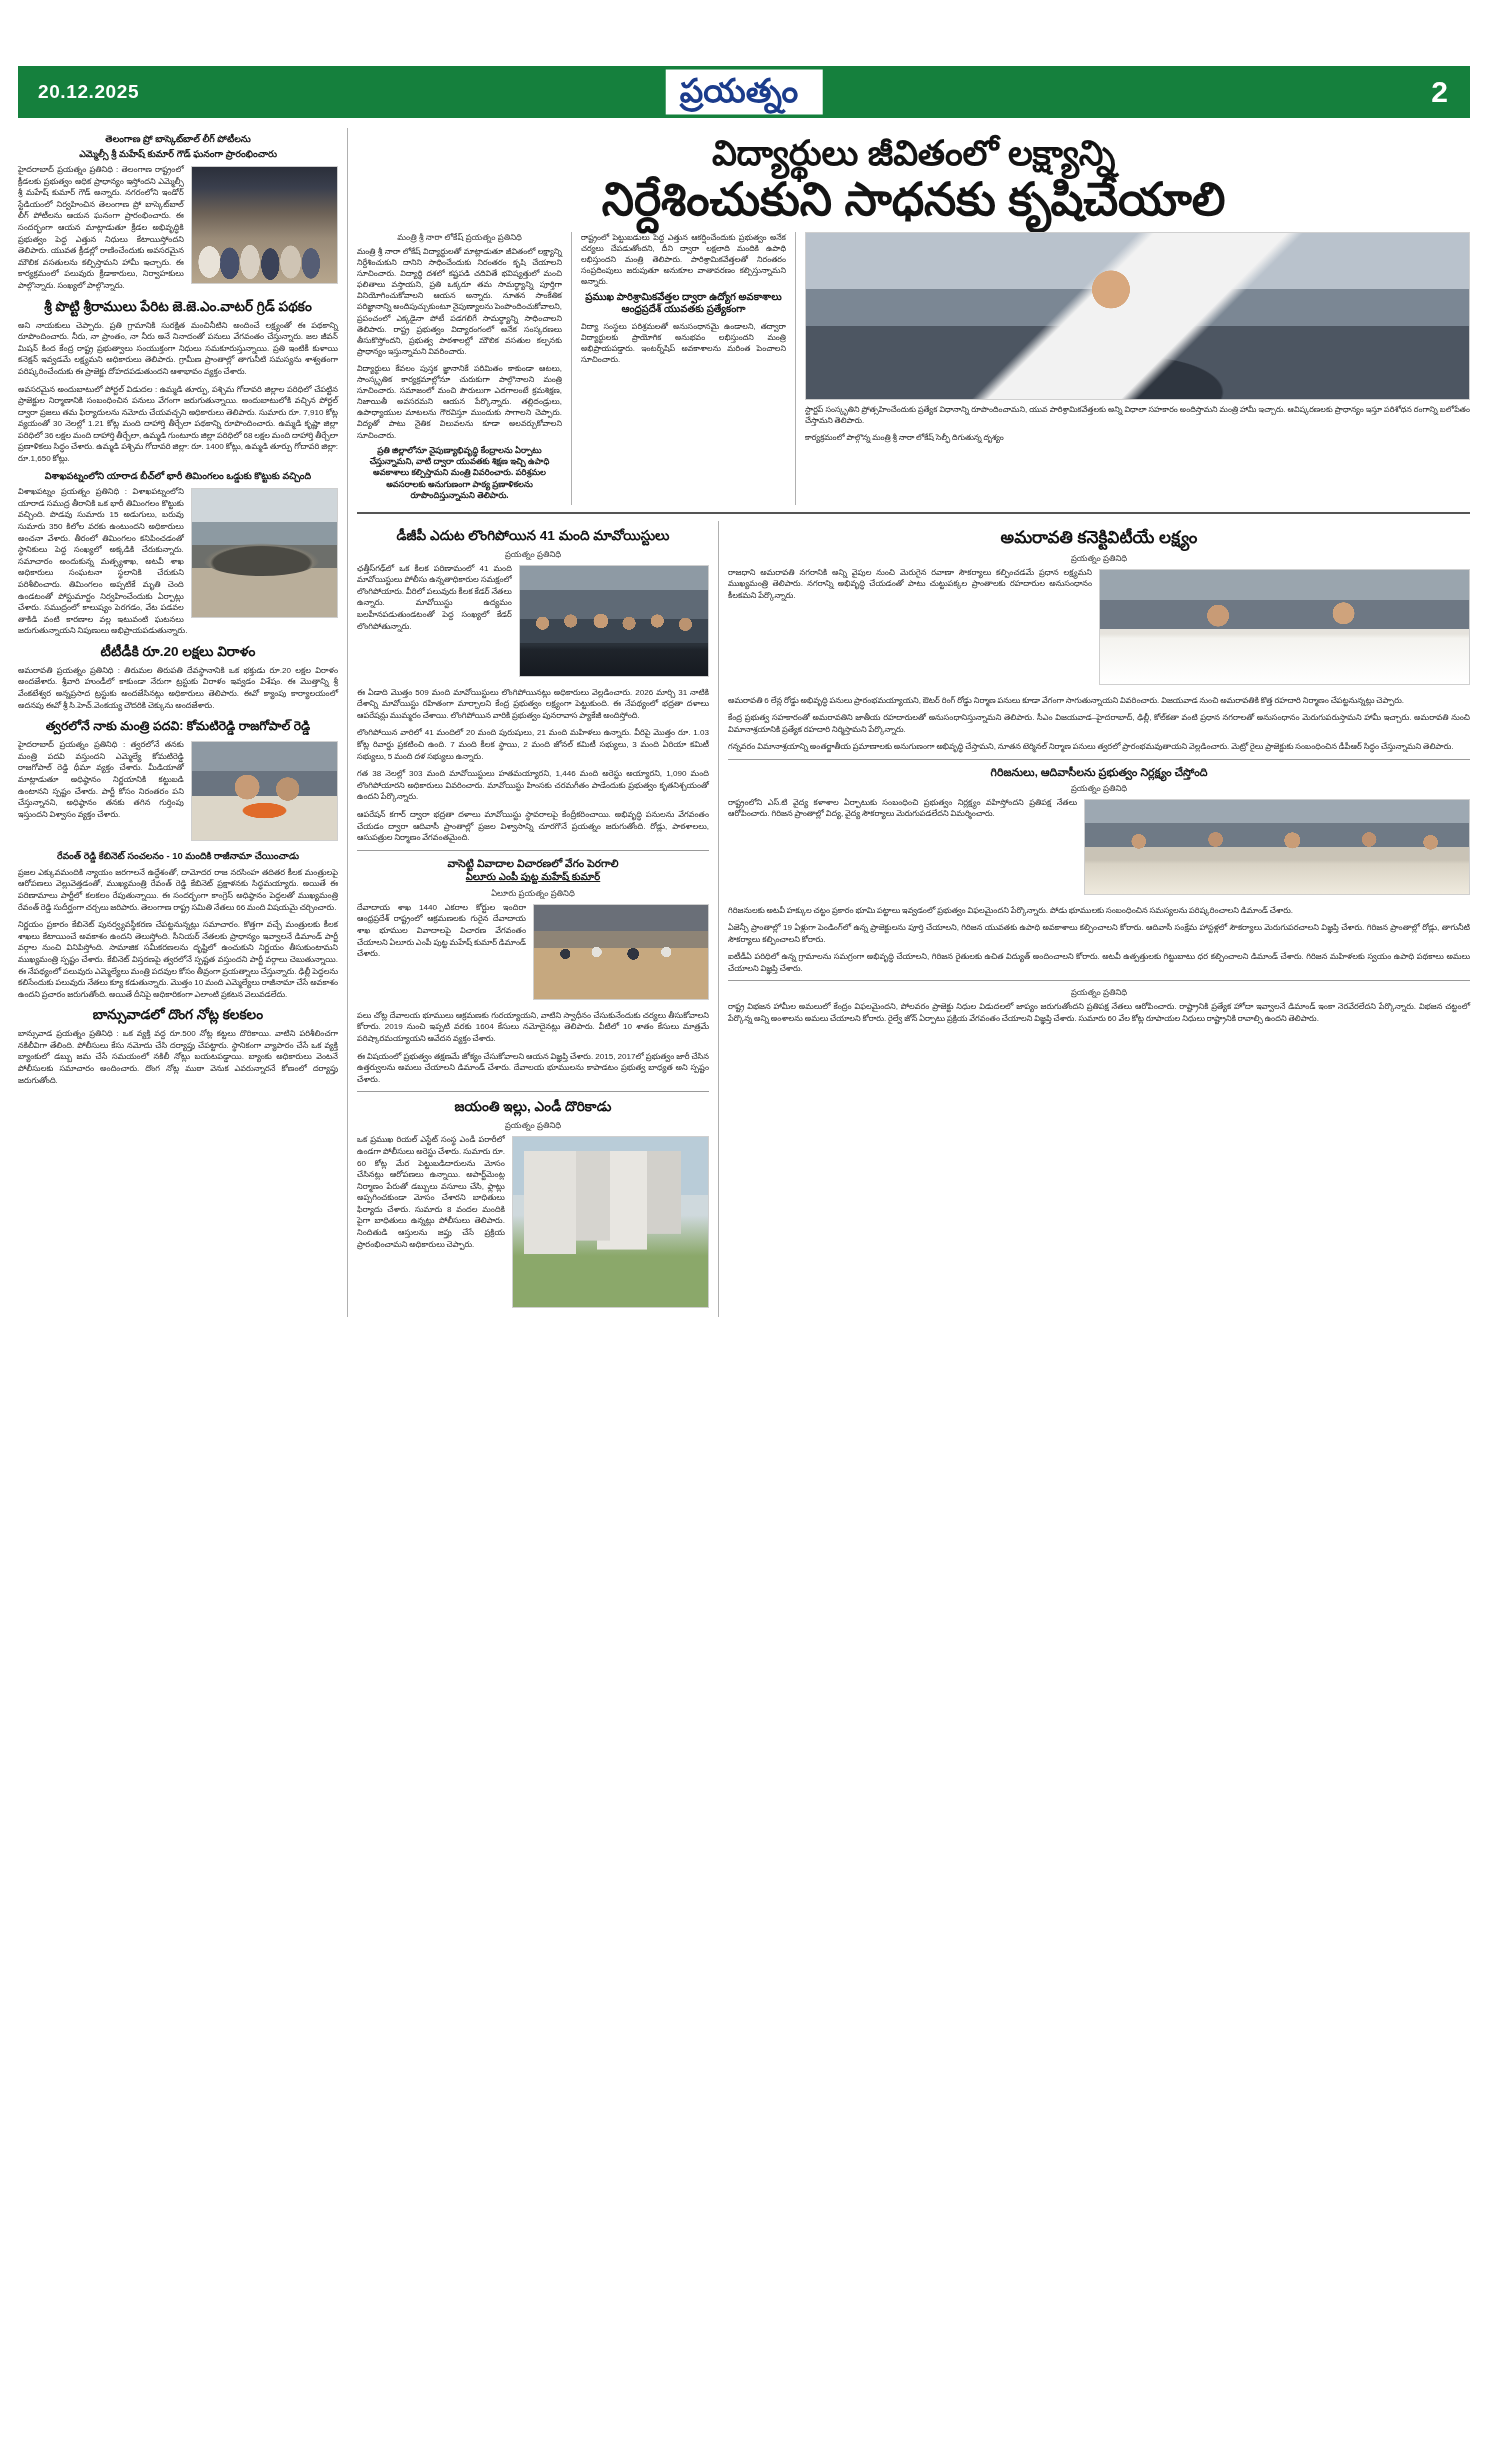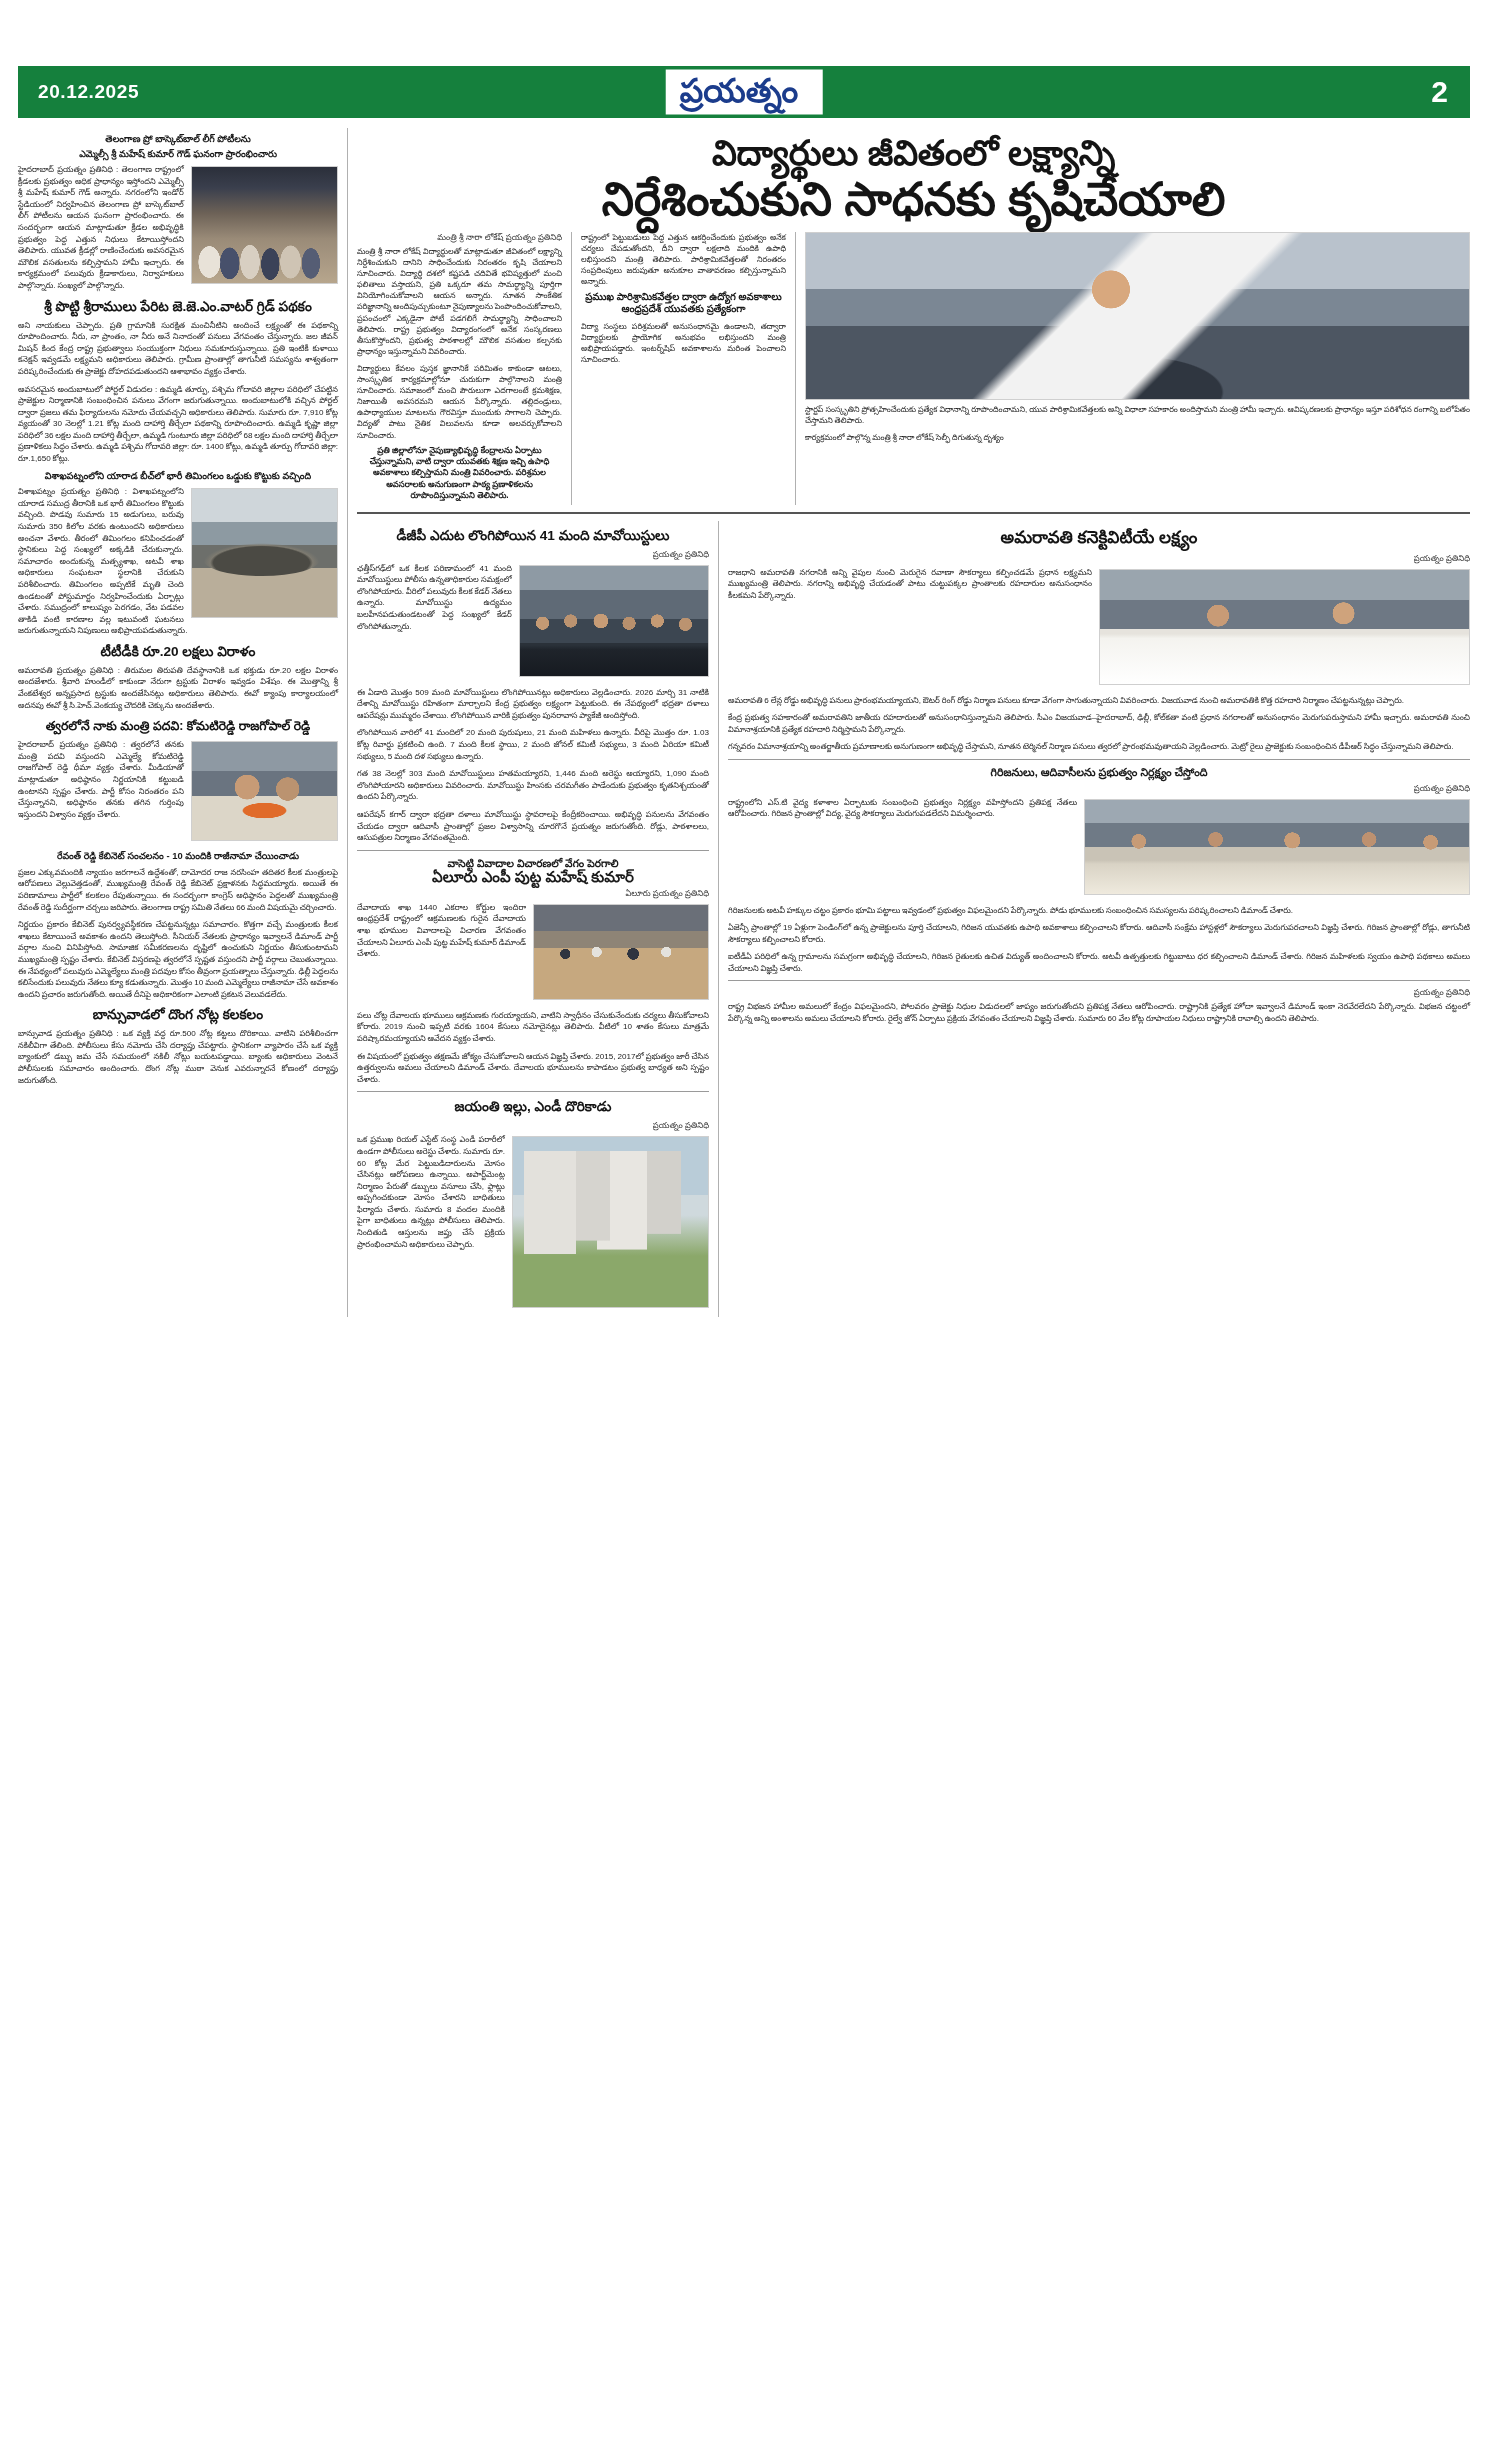--- a/index.html
+++ b/index.html
@@ -60,21 +60,21 @@
     line-height: 11.6px;
     text-align: justify;
     color: #1c1c1c;
     word-spacing: -0.4px;
     hyphens: auto;
   }
   .body-text.dense { font-size: 7.9px; line-height: 11.1px; }
   .kicker {
     font-size: 8.3px;
     line-height: 11px;
-    text-align: right;
+    text-align: center;
     color: #333;
     margin-bottom: 3px;
   }
 
   h2.hl {
     font-size: 17.5px;
     line-height: 22px;
     font-weight: bold;
     text-align: center;
     color: #141414;
@@ -347,21 +347,21 @@
             <p class="body-text tel mt6">ఈ ఏడాది మొత్తం 509 మంది మావోయిస్టులు లొంగిపోయినట్లు అధికారులు వెల్లడించారు. 2026 మార్చి 31 నాటికి దేశాన్ని మావోయిస్టు రహితంగా మార్చాలని కేంద్ర ప్రభుత్వం లక్ష్యంగా పెట్టుకుంది. ఈ నేపథ్యంలో భద్రతా దళాలు ఆపరేషన్లు ముమ్మరం చేశాయి. లొంగిపోయిన వారికి ప్రభుత్వం పునరావాస ప్యాకేజీ అందిస్తోంది.</p>
             <p class="body-text tel mt6">లొంగిపోయిన వారిలో 41 మందిలో 20 మంది పురుషులు, 21 మంది మహిళలు ఉన్నారు. వీరిపై మొత్తం రూ. 1.03 కోట్ల రివార్డు ప్రకటించి ఉంది. 7 మంది కీలక స్థాయి, 2 మంది జోనల్ కమిటీ సభ్యులు, 3 మంది ఏరియా కమిటీ సభ్యులు, 5 మంది దళ సభ్యులు ఉన్నారు.</p>
             <p class="body-text tel mt6">గత 38 నెలల్లో 303 మంది మావోయిస్టులు హతమయ్యారని, 1,446 మంది అరెస్టు అయ్యారని, 1,090 మంది లొంగిపోయారని అధికారులు వివరించారు. మావోయిస్టు హింసకు చరమగీతం పాడేందుకు ప్రభుత్వం కృతనిశ్చయంతో ఉందని పేర్కొన్నారు.</p>
             <p class="body-text tel mt6">ఆపరేషన్ కగార్ ద్వారా భద్రతా దళాలు మావోయిస్టు స్థావరాలపై కేంద్రీకరించాయి. అభివృద్ధి పనులను వేగవంతం చేయడం ద్వారా ఆదివాసీ ప్రాంతాల్లో ప్రజల విశ్వాసాన్ని చూరగొనే ప్రయత్నం జరుగుతోంది. రోడ్లు, పాఠశాలలు, ఆసుపత్రుల నిర్మాణం వేగవంతమైంది.</p>
           </div>
 
           <hr class="hr-thin">
 
           <div class="section">
             <h4 class="sub-hl tel" style="font-size:10.6px;">వాసెట్టి వివాదాల విచారణలో వేగం పెరగాలి</h4>
-            <h4 class="sub-hl tel" style="font-size:15px;margin-top:-2px;">ఏలూరు ఎంపీ పుట్ట మహేష్ కుమార్</h4>
+            <h4 class="sub-hl tel" style="font-size:10px;margin-top:-2px;text-decoration:underline;">ఏలూరు ఎంపీ పుట్ట మహేష్ కుమార్</h4>
             <div class="kicker tel">ఏలూరు ప్రయత్నం ప్రతినిధి</div>
             <div class="photo ph-court photo-right" style="width:50%;"></div>
             <p class="body-text tel">దేవాదాయ శాఖ 1440 ఎకరాల కోర్టుల ఇందిరా ఆంధ్రప్రదేశ్ రాష్ట్రంలో ఆక్రమణలకు గురైన దేవాదాయ శాఖ భూముల వివాదాలపై విచారణ వేగవంతం చేయాలని ఏలూరు ఎంపీ పుట్ట మహేష్ కుమార్ డిమాండ్ చేశారు.</p>
             <div class="clear"></div>
             <p class="body-text tel mt6">పలు చోట్ల దేవాలయ భూములు ఆక్రమణకు గురయ్యాయని, వాటిని స్వాధీనం చేసుకునేందుకు చర్యలు తీసుకోవాలని కోరారు. 2019 నుంచి ఇప్పటి వరకు 1604 కేసులు నమోదైనట్లు తెలిపారు. వీటిలో 10 శాతం కేసులు మాత్రమే పరిష్కారమయ్యాయని ఆవేదన వ్యక్తం చేశారు.</p>
             <p class="body-text tel mt6">ఈ విషయంలో ప్రభుత్వం తక్షణమే జోక్యం చేసుకోవాలని ఆయన విజ్ఞప్తి చేశారు. 2015, 2017లో ప్రభుత్వం జారీ చేసిన ఉత్తర్వులను అమలు చేయాలని డిమాండ్ చేశారు. దేవాలయ భూములను కాపాడటం ప్రభుత్వ బాధ్యత అని స్పష్టం చేశారు.</p>
           </div>
 
           <hr class="hr-thin">
 

